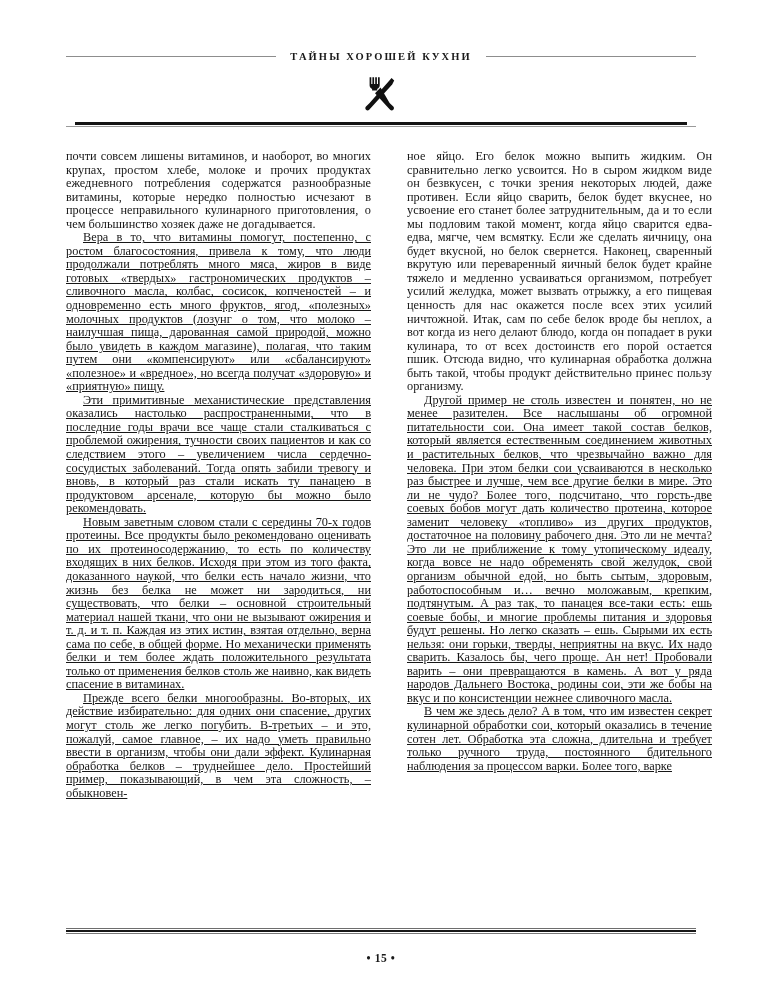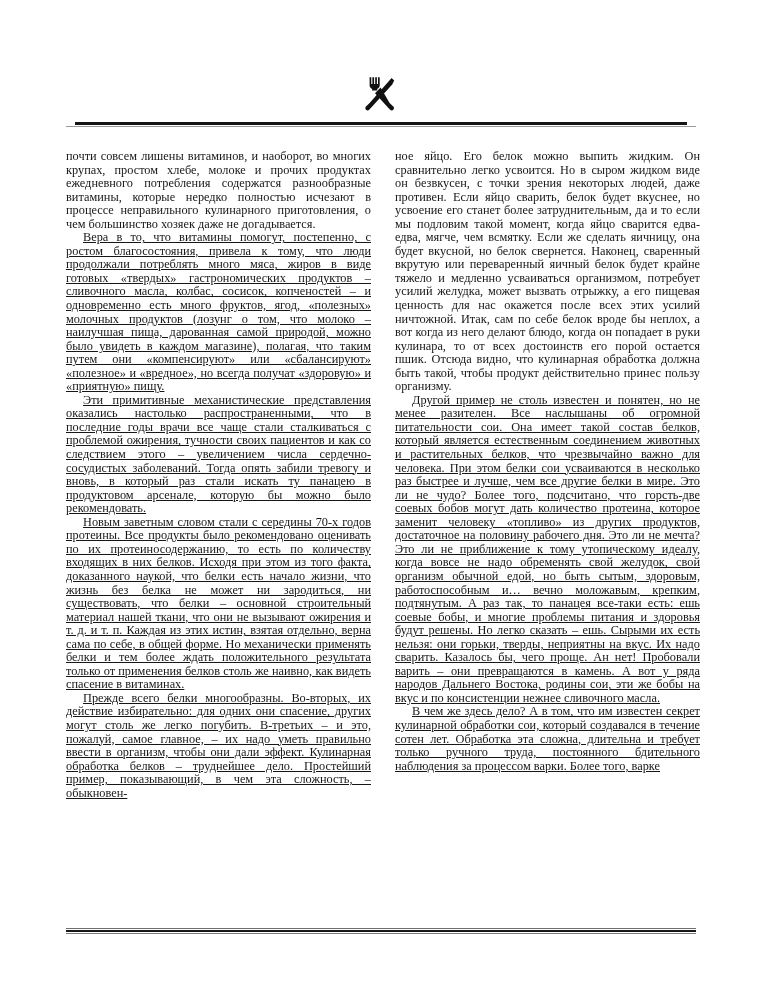--- a/index.html
+++ b/index.html
@@ -92,21 +92,21 @@
   }
 
   
   .columns {
     position: absolute;
     left: 66px;
     top: 150px;
     width: 630px;
     height: 760px;
     display: flex;
-    gap: 24px;
+    gap: 36px;
   }
   .col {
     width: 305px;
     flex: 0 0 305px;
   }
   .col p {
     margin: 0;
     font-size: 12.3px;
     line-height: 13.55px;
     text-align: justify;
@@ -167,20 +167,25 @@
     font-weight: 700;
     letter-spacing: 0.6px;
     color: #1a1a1a;
   }
 </style>
 </head>
 <body>
 
 <div class="page">
 
+  <div class="runhead">
+    <span class="rule"></span>
+    <span class="title">ТАЙНЫ ХОРОШЕЙ КУХНИ</span>
+    <span class="rule"></span>
+  </div>
 
   <div class="ornament">
     <span>
       <svg width="46" height="46" viewBox="0 0 46 46" aria-hidden="true">
         <g fill="#111111">
 
           <path d="M33.6 7.0 L36.2 9.6 L34.2 13.6 L14.6 35.0 L11.2 38.7 C10.3 39.6 8.9 39.6 8.0 38.7 C7.1 37.8 7.1 36.4 8.0 35.5 L11.6 32.0 Z"></path>
 
           <path d="M31.6 32.0 L35.3 35.5 C36.2 36.4 36.2 37.8 35.3 38.7 C34.4 39.6 33.0 39.6 32.1 38.7 L28.6 35.0 L17.0 22.2 L22.6 16.6 Z"></path>
 
@@ -199,24 +204,25 @@
     <div class="col">
       <p class="cont">почти совсем лишены витаминов, и наоборот, во многих крупах, простом хлебе, молоке и прочих продуктах ежедневного потребления содержатся разнообразные витамины, которые нередко полностью исчезают в процессе неправильного кулинарного приготовления, о чем большинство хозяек даже не догадывается.</p>
       <p class="indent">Вера в то, что витамины помогут, постепенно, с ростом благосостояния, привела к тому, что люди продолжали потреблять много мяса, жиров в виде готовых «твердых» гастрономических продуктов – сливочного масла, колбас, сосисок, копченостей – и одновременно есть много фруктов, ягод, «полезных» молочных продуктов (лозунг о том, что молоко – наилучшая пища, дарованная самой природой, можно было увидеть в каждом магазине), полагая, что таким путем они «компенсируют» или «сбалансируют» «полезное» и «вредное», но всегда получат «здоровую» и «приятную» пищу.</p>
       <p class="indent">Эти примитивные механистические представления оказались настолько распространенными, что в последние годы врачи все чаще стали сталкиваться с проблемой ожирения, тучности своих пациентов и как со следствием этого – увеличением числа сердечно-сосудистых заболеваний. Тогда опять забили тревогу и вновь, в который раз стали искать ту панацею в продуктовом арсенале, которую бы можно было рекомендовать.</p>
       <p class="indent">Новым заветным словом стали с середины 70-х годов протеины. Все продукты было рекомендовано оценивать по их протеиносодержанию, то есть по количеству входящих в них белков. Исходя при этом из того факта, доказанного наукой, что белки есть начало жизни, что жизнь без белка не может ни зародиться, ни существовать, что белки – основной строительный материал нашей ткани, что они не вызывают ожирения и т. д. и т. п. Каждая из этих истин, взятая отдельно, верна сама по себе, в общей форме. Но механически применять белки и тем более ждать положительного результата только от применения белков столь же наивно, как видеть спасение в витаминах.</p>
       <p class="indent">Прежде всего белки многообразны. Во-вторых, их действие избирательно: для одних они спасение, других могут столь же легко погубить. В-третьих – и это, пожалуй, самое главное, – их надо уметь правильно ввести в организм, чтобы они дали эффект. Кулинарная обработка белков – труднейшее дело. Простейший пример, показывающий, в чем эта сложность, – обыкновен-</p>
     </div>
     <div class="col">
       <p class="cont">ное яйцо. Его белок можно выпить жидким. Он сравнительно легко усвоится. Но в сыром жидком виде он безвкусен, с точки зрения некоторых людей, даже противен. Если яйцо сварить, белок будет вкуснее, но усвоение его станет более затруднительным, да и то если мы подловим такой момент, когда яйцо сварится едва-едва, мягче, чем всмятку. Если же сделать яичницу, она будет вкусной, но белок свернется. Наконец, сваренный вкрутую или переваренный яичный белок будет крайне тяжело и медленно усваиваться организмом, потребует усилий желудка, может вызвать отрыжку, а его пищевая ценность для нас окажется после всех этих усилий ничтожной. Итак, сам по себе белок вроде бы неплох, а вот когда из него делают блюдо, когда он попадает в руки кулинара, то от всех достоинств его порой остается пшик. Отсюда видно, что кулинарная обработка должна быть такой, чтобы продукт действительно принес пользу организму.</p>
       <p class="indent">Другой пример не столь известен и понятен, но не менее разителен. Все наслышаны об огромной питательности сои. Она имеет такой состав белков, который является естественным соединением животных и растительных белков, что чрезвычайно важно для человека. При этом белки сои усваиваются в несколько раз быстрее и лучше, чем все другие белки в мире. Это ли не чудо? Более того, подсчитано, что горсть-две соевых бобов могут дать количество протеина, которое заменит человеку «топливо» из других продуктов, достаточное на половину рабочего дня. Это ли не мечта? Это ли не приближение к тому утопическому идеалу, когда вовсе не надо обременять свой желудок, свой организм обычной едой, но быть сытым, здоровым, работоспособным и… вечно моложавым, крепким, подтянутым. А раз так, то панацея все-таки есть: ешь соевые бобы, и многие проблемы питания и здоровья будут решены. Но легко сказать – ешь. Сырыми их есть нельзя: они горьки, тверды, неприятны на вкус. Их надо сварить. Казалось бы, чего проще. Ан нет! Пробовали варить – они превращаются в камень. А вот у ряда народов Дальнего Востока, родины сои, эти же бобы на вкус и по консистенции нежнее сливочного масла.</p>
-      <p class="indent">В чем же здесь дело? А в том, что им известен секрет кулинарной обработки сои, который создавался в течение сотен лет. Обработка эта сложна, длительна и требует только ручного труда, постоянного бдительного наблюдения за процессом варки. Более того, варке</p>
+      <p class="indent">В чем же здесь дело? А в том, что им известен секрет кулинарной обработки сои, который оказались в течение сотен лет. Обработка эта сложна, длительна и требует только ручного труда, постоянного бдительного наблюдения за процессом варки. Более того, варке</p>
     </div>
   </div>
 
   <div class="rule-bot">
     <span class="thin-a"></span>
     <span class="thick"></span>
     <span class="thin-b"></span>
   </div>
 
+  <div class="folio">• 15 •</div>
 
 </div>
 
 </body></html>

